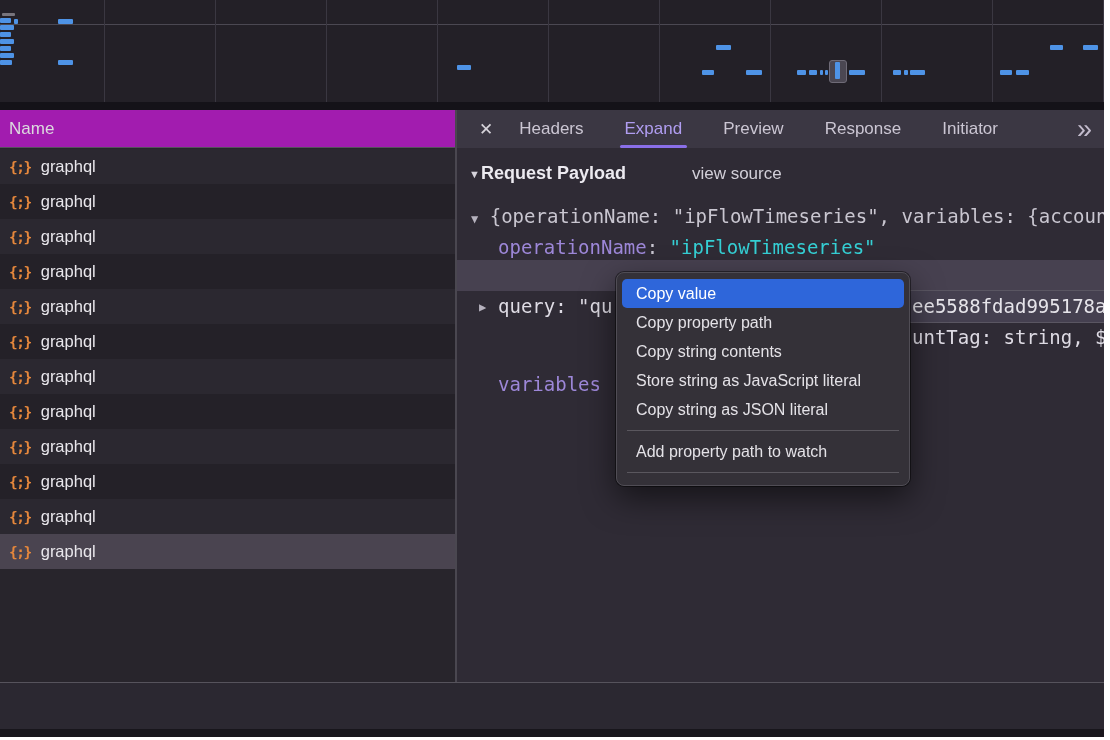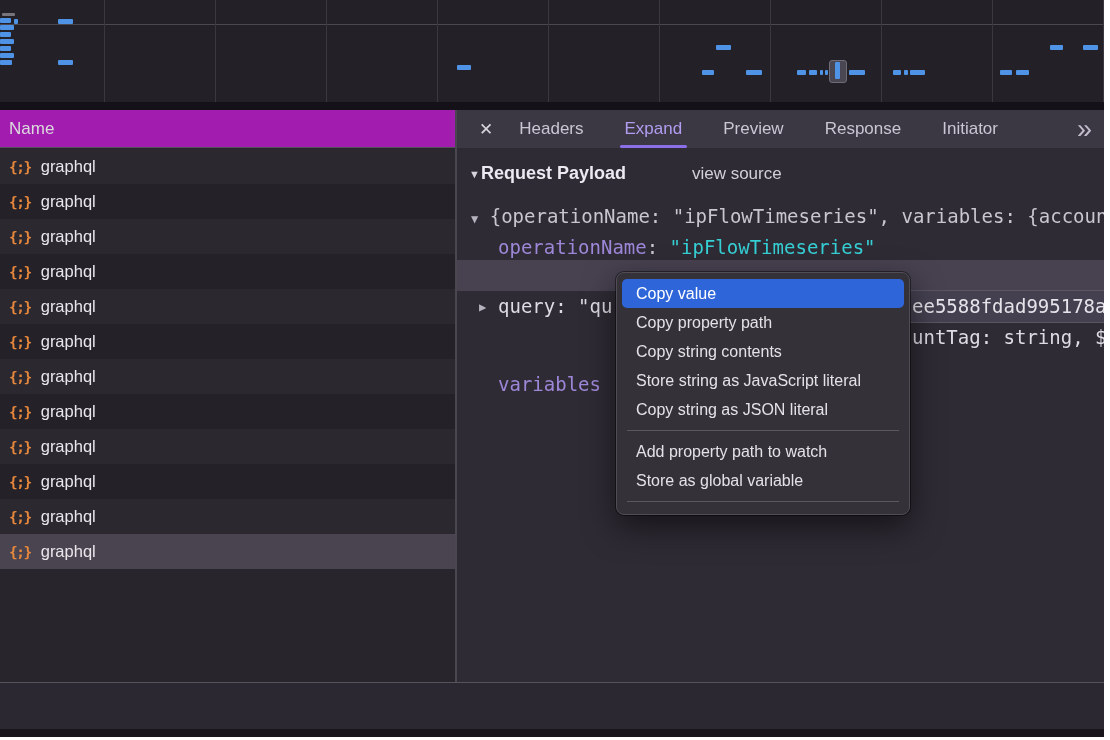--- a/index.html
+++ b/index.html
@@ -219,16 +219,15 @@
   </div>
 
   <div id="context-menu">
       <div class="menu-item highlighted">Copy value</div>
       <div class="menu-item">Copy property path</div>
       <div class="menu-item">Copy string contents</div>
       <div class="menu-item">Store string as JavaScript literal</div>
       <div class="menu-item">Copy string as JSON literal</div>
       <div class="menu-divider"></div>
       <div class="menu-item">Add property path to watch</div>
-      <div class="menu-item">Store as global variable</div>
       <div class="menu-divider"></div>
     </div>
 </div>
 
 </body></html>

